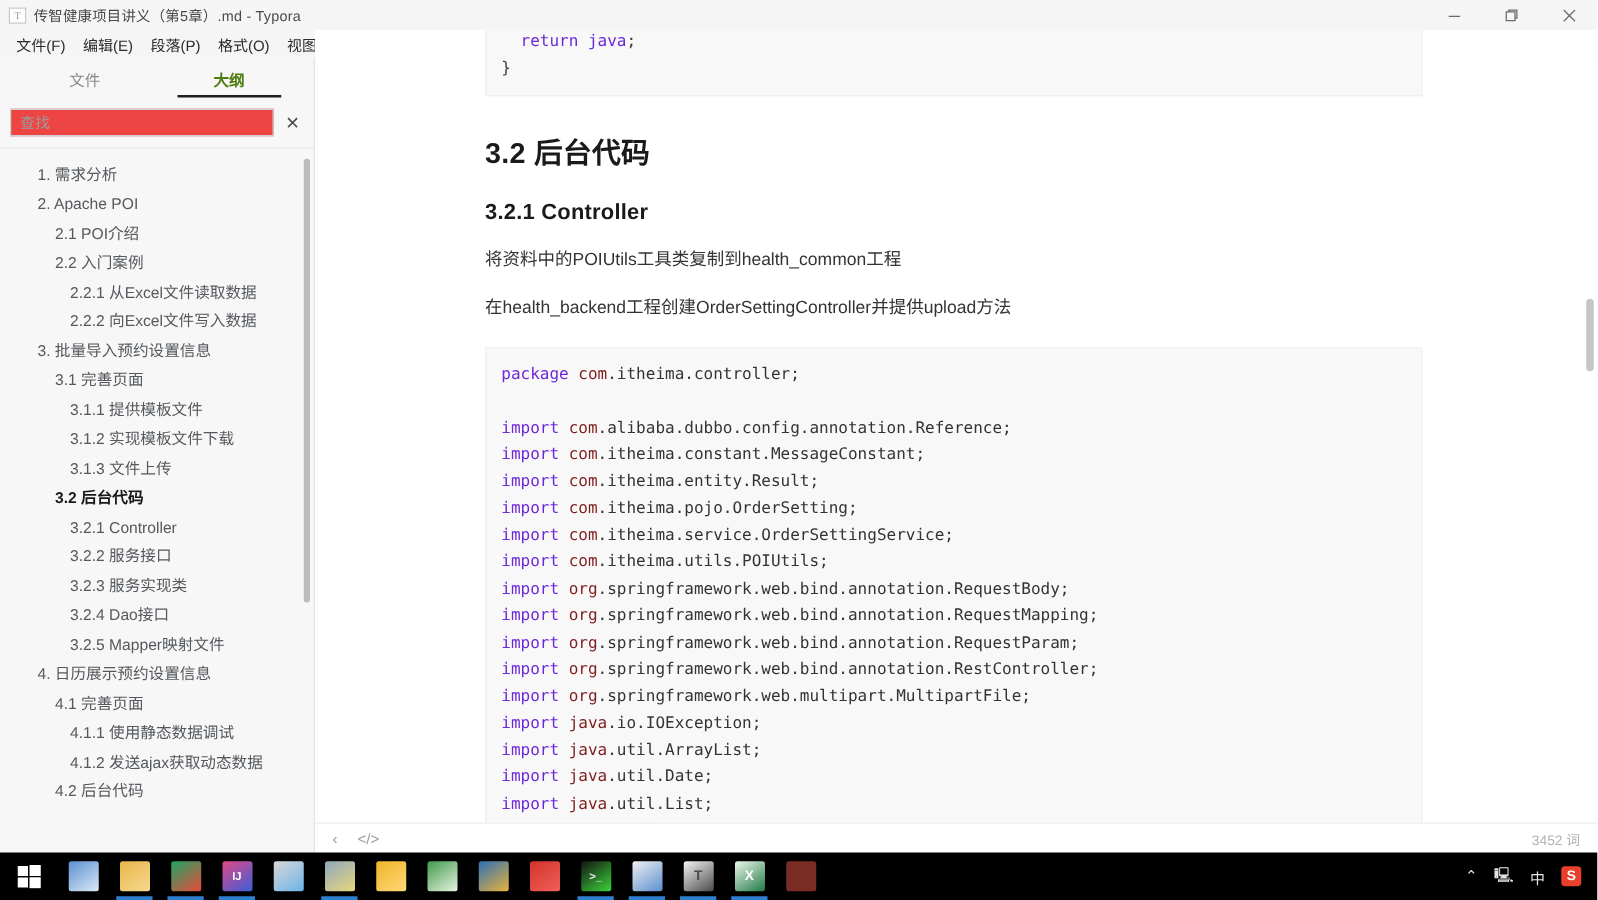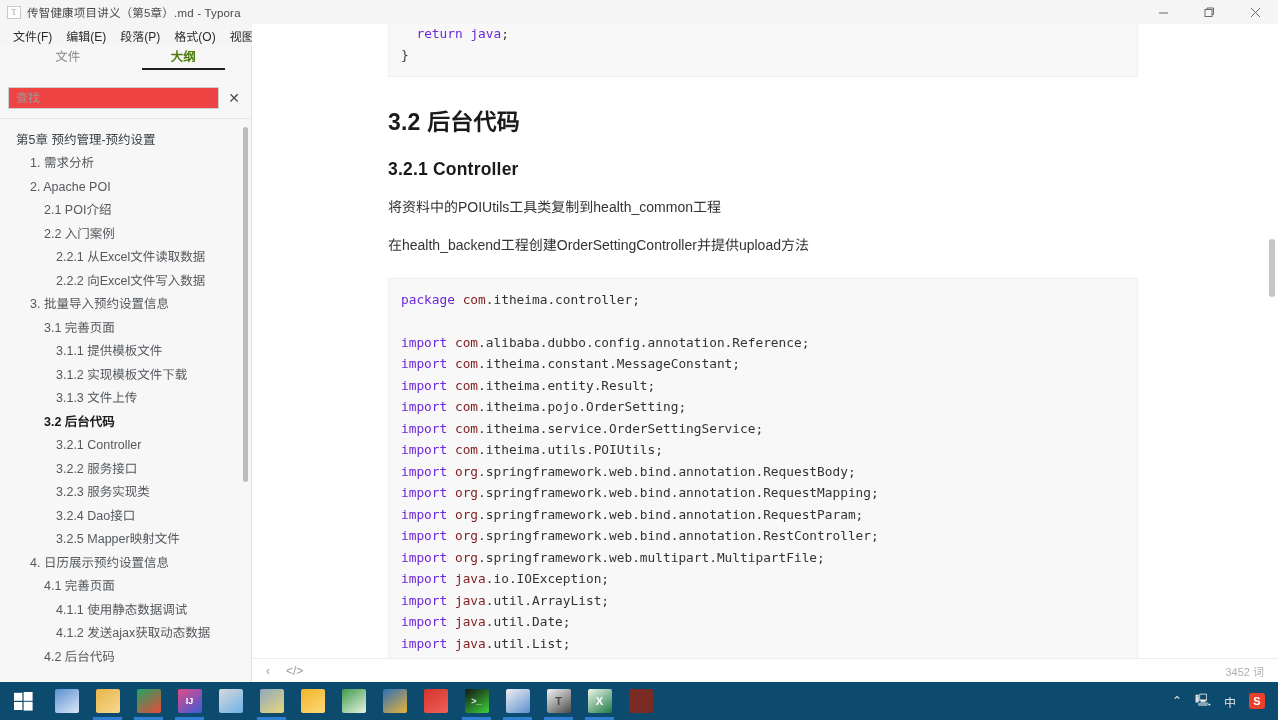--- a/index.html
+++ b/index.html
@@ -47,21 +47,21 @@
   }
 
   
   .sidebar {
     position: absolute; top: 46px; left: 0; width: 252px; height: 636px;
     background: #f7f7f7;
     border-right: 1px solid #e3e3e3;
     display: flex; flex-direction: column;
   }
   .side-tabs {
-    height: 32px; display: flex; align-items: flex-start; justify-content: space-around;
+    height: 32px; display: flex; align-items: flex-end; justify-content: space-around;
     padding: 0 10px;
   }
   .side-tab {
     flex: 1; text-align: center; font-size: 12.5px; color: #8a8a8a;
     padding-bottom: 5px; position: relative;
   }
   .side-tab.active { color: #4d7c0f; font-weight: bold; }
   .side-tab.active::after {
     content: ""; position: absolute; left: 14%; right: 14%; bottom: 0;
     height: 2.5px; background: #1f1f1f;
@@ -157,21 +157,21 @@
     background: #ffffff; border-top: 1px solid #ededed;
     display: flex; align-items: center; padding: 0 14px;
   }
   .status-left { display: flex; align-items: center; gap: 16px; color: #9b9b9b; }
   .status-ico { font-size: 12px; color: #9b9b9b; line-height: 1; }
   .status-right { margin-left: auto; font-size: 11px; color: #b0b0b0; }
 
   
   .taskbar {
     position: absolute; bottom: 0; left: 0; width: 1278px; height: 38px;
-    background: #0c4a6e; display: flex; align-items: center;
+    background: #000000; display: flex; align-items: center;
   }
   .start-btn {
     width: 46px; height: 38px; display: flex; align-items: center; justify-content: center;
   }
   .tb-icon {
     width: 41px; height: 38px; display: flex; align-items: center; justify-content: center;
     position: relative;
   }
   .tb-icon .glyph {
     width: 24px; height: 24px; display: block; border-radius: 2px;
@@ -232,21 +232,20 @@
       <div class="side-tab">文件</div>
       <div class="side-tab active">大纲</div>
     </div>
     <div class="search-row">
       <input class="search-input" type="text" placeholder="查找" style="">
       <div class="search-clear">✕</div>
     </div>
     <div class="outline-sep"></div>
     <div class="outline">
       <div class="outline-list" id="outline-list">
-          <div class="o-item lv0">第5章 预约管理-预约设置</div>
           <div class="o-item lv1">1. 需求分析</div>
           <div class="o-item lv1">2. Apache POI</div>
           <div class="o-item lv2">2.1 POI介绍</div>
           <div class="o-item lv2">2.2 入门案例</div>
           <div class="o-item lv3">2.2.1 从Excel文件读取数据</div>
           <div class="o-item lv3">2.2.2 向Excel文件写入数据</div>
           <div class="o-item lv1">3. 批量导入预约设置信息</div>
           <div class="o-item lv2">3.1 完善页面</div>
           <div class="o-item lv3">3.1.1 提供模板文件</div>
           <div class="o-item lv3">3.1.2 实现模板文件下载</div>

